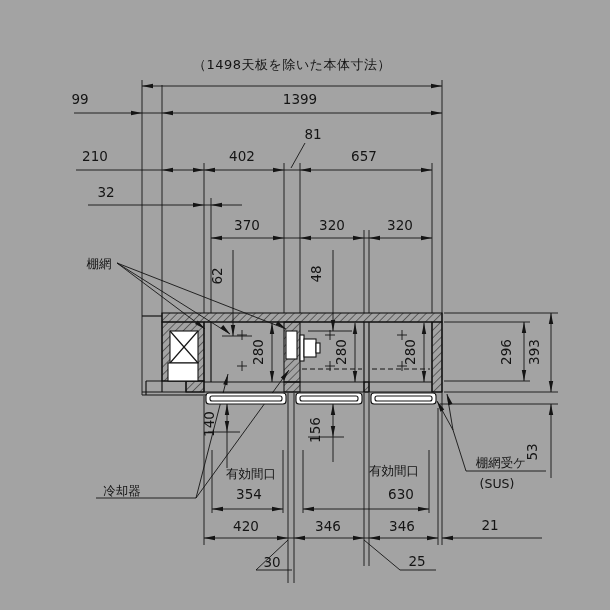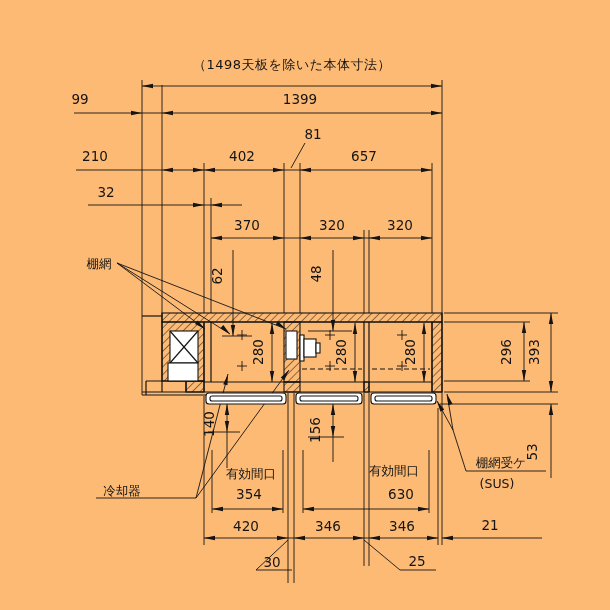--- a/index.html
+++ b/index.html
@@ -1,16 +1,16 @@
 <!DOCTYPE html>
 <html><head>
 <meta charset="utf-8">
 <style>
   html,body{margin:0;padding:0;background:#fff;}
-  .canvas{position:relative;width:610px;height:610px;background:#fdba74;overflow:hidden;}
+  .canvas{position:relative;width:610px;height:610px;background:#a3a3a3;overflow:hidden;}
   svg{display:block;}
   svg text{font-family:"DejaVu Sans","Liberation Sans",sans-serif;fill:#141414;}
   .num{font-size:13.5px;}
   .jp{font-size:12.5px;}
   .ttl{font-size:13px;letter-spacing:.5px;}
   .ln{stroke:#141414;stroke-width:1.2;fill:none;}
   .thin{stroke:#141414;stroke-width:0.9;fill:none;}
   .dim{stroke:#141414;stroke-width:0.9;fill:none;}
   .dash{stroke:#141414;stroke-width:1;fill:none;stroke-dasharray:5 3;}
   .hatched{fill:url(#hatch);stroke:#141414;stroke-width:1.1;}

